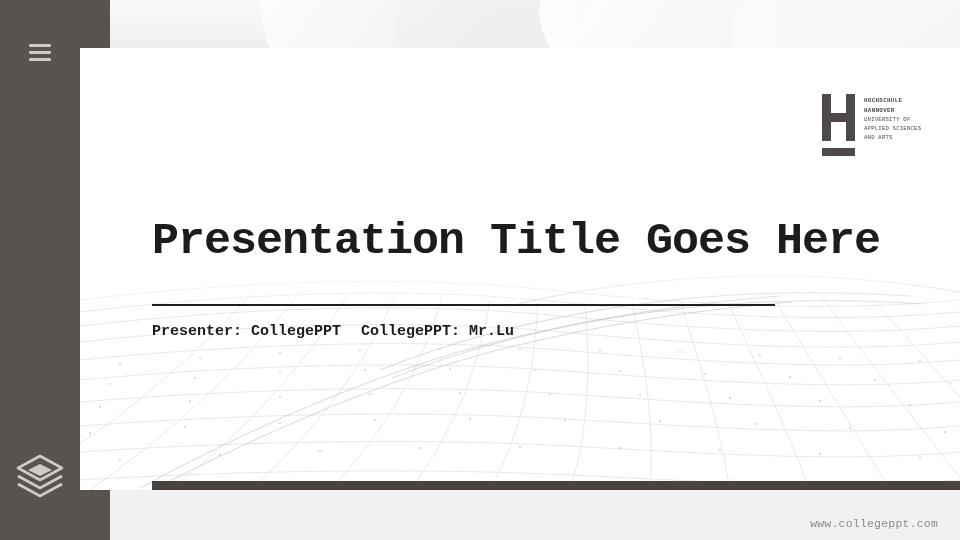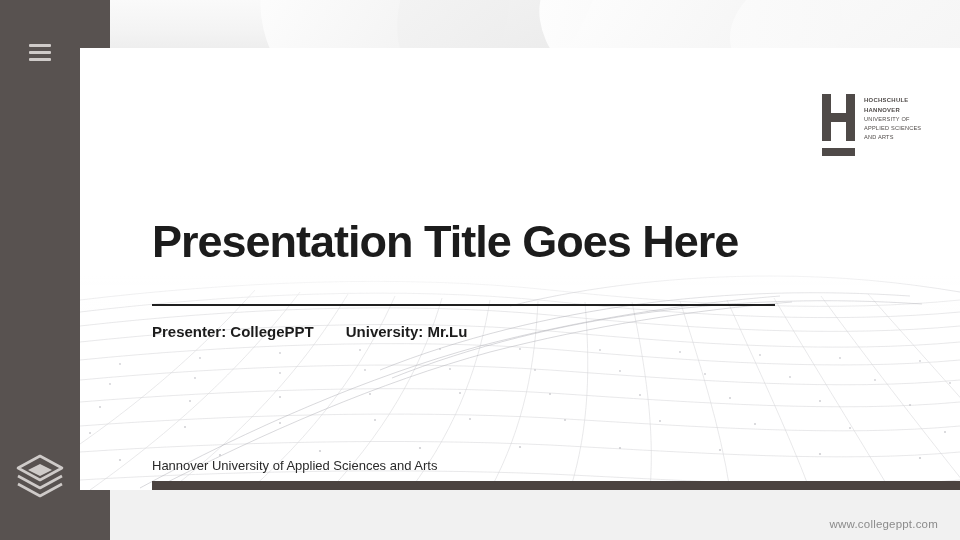--- a/index.html
+++ b/index.html
@@ -7,20 +7,21 @@
     width:960px; height:540px;
     overflow:hidden;
     font-family:"Liberation Sans", sans-serif;
     background:#f0f0f0;
   }
 
   #root {
     position:relative;
     width:960px; height:540px;
     background:#fef9c3;
+    font-family:Liberation Mono, monospace;
   }
 
   
   .page-bg {
     position:absolute; inset:0;
     background:#f1f1f1;
   }
   .bg-top {
     position:absolute; left:110px; top:0; right:0; height:48px;
     background:linear-gradient(180deg,#fafafa 0%,#f4f4f4 60%,#eeeeee 100%);
@@ -133,21 +134,21 @@
   .rule {
     position:absolute;
     left:72px; top:256px;
     width:623px; height:2px;
     background:#1f1f1f;
   }
   .byline {
     position:absolute;
     left:72px; top:275px;
     display:flex;
-    gap:32px;
+    gap:20px;
     font-size:15px;
     font-weight:bold;
     color:#1c1c1c;
     white-space:nowrap;
   }
 
   
   .slide-footer-text {
     position:absolute;
     left:72px; top:410px;
@@ -329,23 +330,22 @@
         <div>AND ARTS</div>
       </div>
     </div>
 
     <div class="title">Presentation Title Goes Here</div>
 
     <div class="rule"></div>
 
     <div class="byline">
       <span>Presenter: CollegePPT</span>
-      <span>University: Mr.Lu</span>
+      <span>CollegePPT: Mr.Lu</span>
     </div>
 
-    <div class="slide-footer-text">Hannover University of Applied Sciences and Arts</div>
     <div class="slide-footer-bar"></div>
 
   </div>
 
   <div class="watermark">www.collegeppt.com</div>
 
 </div>
 
 </body></html>

